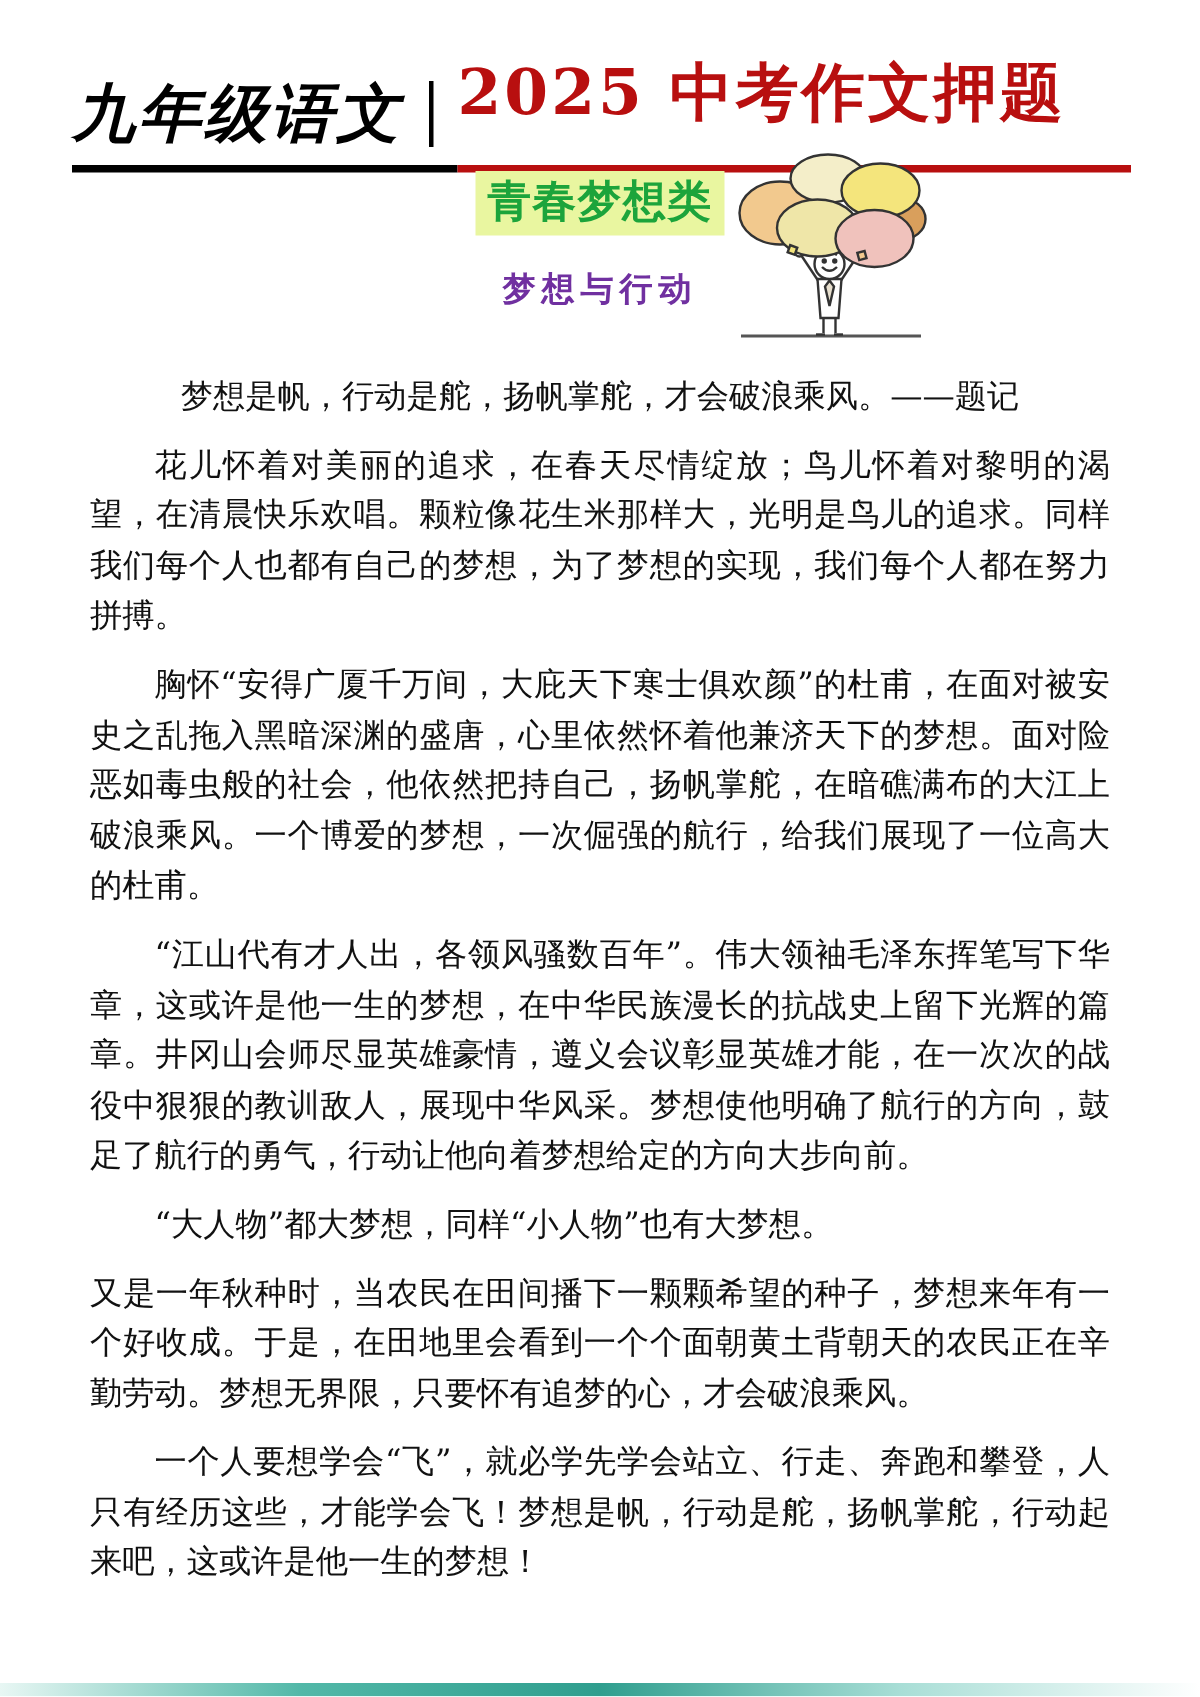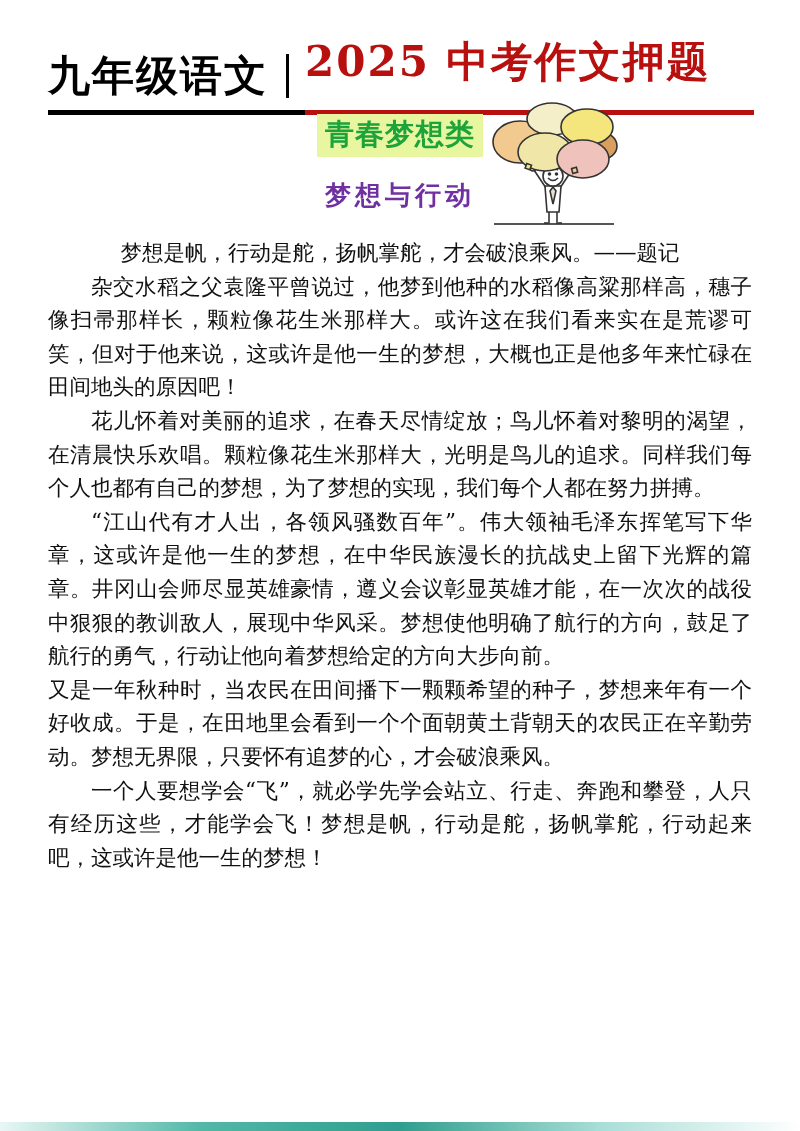--- a/index.html
+++ b/index.html
@@ -18,21 +18,21 @@
     position:absolute; top:34px; left:48px; right:46px;
     display:flex; align-items:flex-end;
   }
   .header .left-group {
     display:flex; align-items:center;
     border-bottom:5px solid #000000;
     padding-bottom:6px;
   }
   .grade-title {
     font-size:42px; font-weight:bold; color:#000000;
-    letter-spacing:2px; white-space:nowrap;
+    letter-spacing:2px; white-space:nowrap;font-style:italic;
   }
   .title-divider {
     width:3px; height:44px; background:#000000;
     margin:0 16px 0 18px;
   }
   .exam-title-wrap {
     flex:1;
     border-bottom:5px solid #b80f0f;
     padding-bottom:20px;
   }
@@ -46,40 +46,40 @@
   .category-badge {
     display:inline-block;
     background:#e9f6a0;
     color:#1ca43b;
     font-size:29px; font-weight:bold;
     padding:1px 8px 2px 8px;
     letter-spacing:1px;
   }
   .essay-title-row { position:absolute; top:178px; left:0; width:800px; text-align:center; }
   .essay-title {
-    color:#7030a0; font-size:26px; font-weight:bold; letter-spacing:4px;
+    color:#7030a0; font-size:22px; font-weight:bold; letter-spacing:4px;
   }
 
   
   .illustration {
     position:absolute; top:98px; left:482px;
     width:142px; height:136px;
   }
 
   
   .essay-body {
     position:absolute; top:236px; left:48px; width:704px;
     font-size:21.5px; line-height:33.6px;
     text-align:justify;
   }
   .epigraph {
     text-align:center;
     margin:0 0 0 0;
   }
-  .essay-body p { margin:0; }
+  .essay-body p { margin:12px; }
   .essay-body p.indent { text-indent:2em; }
   .essay-body p.no-indent { text-indent:0; }
 
   
   .footer-bar {
     position:absolute; bottom:0; left:0; width:100%; height:9px;
   }
 </style>
 </head>
 <body>
@@ -134,23 +134,24 @@
       <ellipse cx="63" cy="54" rx="27" ry="19" fill="#efe6a8"></ellipse>
       <ellipse cx="101" cy="61" rx="26" ry="19" fill="#f0c2bc"></ellipse>
       <rect x="44" y="66" width="5" height="5" fill="#f4e57c" transform="rotate(20 46 68)"></rect>
       <rect x="90" y="70" width="5" height="5" fill="#f2c98e" transform="rotate(-15 92 72)"></rect>
     </g>
   </svg>
 
   <div class="essay-body">
     <p class="epigraph">梦想是帆，行动是舵，扬帆掌舵，才会破浪乘风。——题记</p>
     <div id="paragraphs">
-        <p class="indent">杂交水稻之父袁隆平曾说过，他梦到他种的水稻像高粱那样高，穗子像扫帚那样长，颗粒像花生米那样大。或许这在我们看来实在是荒谬可笑，但对于他来说，这或许是他一生的梦想，大概也正是他多年来忙碌在田间地头的原因吧！</p>
         <p class="indent">花儿怀着对美丽的追求，在春天尽情绽放；鸟儿怀着对黎明的渴望，在清晨快乐欢唱。颗粒像花生米那样大，光明是鸟儿的追求。同样我们每个人也都有自己的梦想，为了梦想的实现，我们每个人都在努力拼搏。</p>
+        <p class="indent">胸怀“安得广厦千万间，大庇天下寒士俱欢颜”的杜甫，在面对被安史之乱拖入黑暗深渊的盛唐，心里依然怀着他兼济天下的梦想。面对险恶如毒虫般的社会，他依然把持自己，扬帆掌舵，在暗礁满布的大江上破浪乘风。一个博爱的梦想，一次倔强的航行，给我们展现了一位高大的杜甫。</p>
         <p class="indent">“江山代有才人出，各领风骚数百年”。伟大领袖毛泽东挥笔写下华章，这或许是他一生的梦想，在中华民族漫长的抗战史上留下光辉的篇章。井冈山会师尽显英雄豪情，遵义会议彰显英雄才能，在一次次的战役中狠狠的教训敌人，展现中华风采。梦想使他明确了航行的方向，鼓足了航行的勇气，行动让他向着梦想给定的方向大步向前。</p>
+        <p class="indent">“大人物”都大梦想，同样“小人物”也有大梦想。</p>
         <p class="no-indent">又是一年秋种时，当农民在田间播下一颗颗希望的种子，梦想来年有一个好收成。于是，在田地里会看到一个个面朝黄土背朝天的农民正在辛勤劳动。梦想无界限，只要怀有追梦的心，才会破浪乘风。</p>
         <p class="indent">一个人要想学会“飞”，就必学先学会站立、行走、奔跑和攀登，人只有经历这些，才能学会飞！梦想是帆，行动是舵，扬帆掌舵，行动起来吧，这或许是他一生的梦想！</p>
       </div>
   </div>
 
   <div class="footer-bar" id="footer-bar" style="background: linear-gradient(90deg, rgb(232, 247, 244), rgb(82, 184, 168), rgb(47, 158, 142), rgb(168, 222, 214), rgb(255, 255, 255));"></div>
 
 </div>
 
 </body></html>

